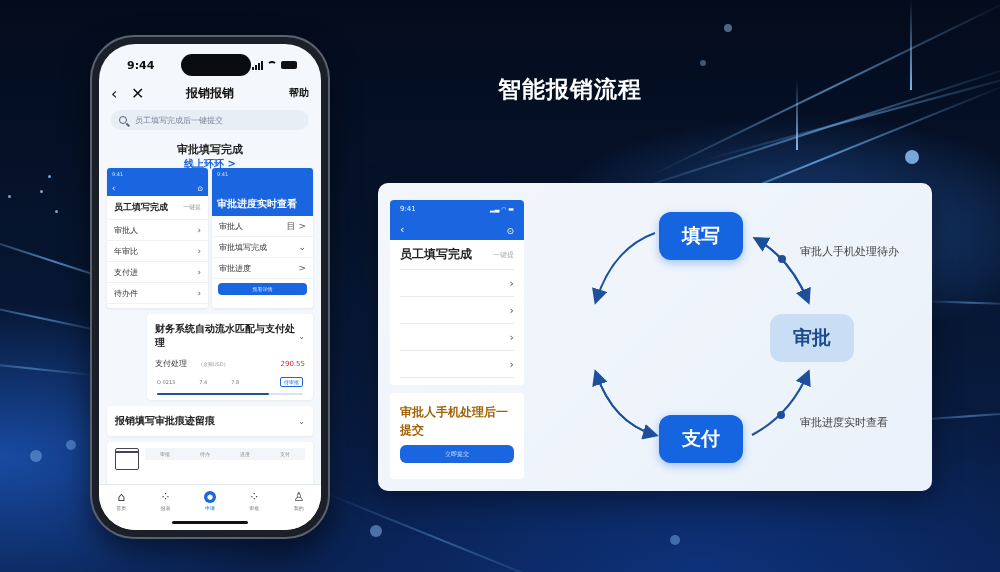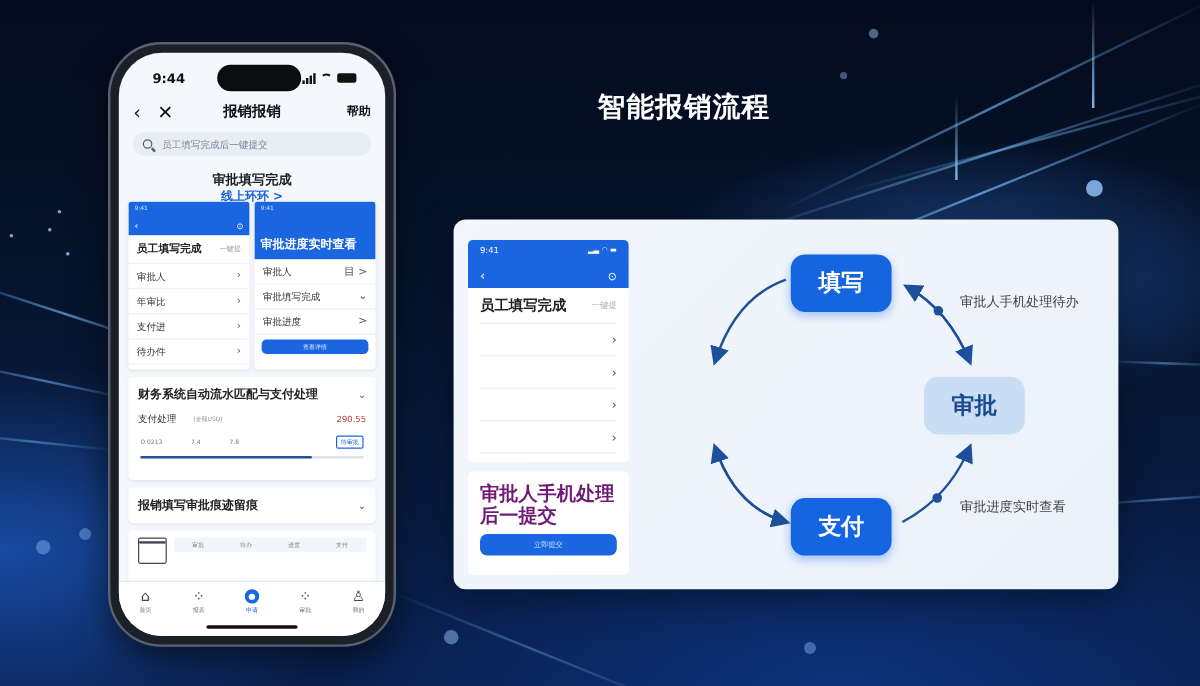--- a/index.html
+++ b/index.html
@@ -100,21 +100,21 @@
   .mini-row .chev { color: #555; font-size: 9px; }
   .mini-btn {
     margin: 4px 6px; height: 12px; border-radius: 4px; background: #1a66e0;
     color: #cfe0ff; font-size: 5px; display: flex; align-items: center; justify-content: center;
   }
 
   .panel {
     position: absolute; left: 8px; right: 8px; background: #fff; border-radius: 4px;
     box-shadow: 0 1px 3px rgba(0,0,0,0.06);
   }
-  .panel1 { top: 270px; height: 86px; }
+  .panel1 { top: 270px; height: 86px; margin-left: 40px; }
   .panel2 { top: 362px; height: 30px; }
   .panel3 { top: 398px; height: 60px; }
   .p-title { display: flex; justify-content: space-between; align-items: center; padding: 8px 8px 0; font-size: 10px; font-weight: bold; color: #222; }
   .p-title .chev { color: #666; font-size: 8px; font-weight: normal; }
   .p-row { display: flex; align-items: center; padding: 8px 8px 0; font-size: 8px; color: #333; }
   .p-row .mid { flex: 1; margin-left: 14px; font-size: 5px; color: #999; }
   .p-row .amt { color: #c2343a; font-size: 7px; }
   .p-row .amt.dark { color: #444; }
   .steps { display: flex; align-items: center; padding: 8px 10px 0; font-size: 5px; color: #777; gap: 24px; }
   .steps .tag { margin-left: auto; border: 1px solid #1a66e0; color: #1a66e0; border-radius: 2px; padding: 1px 3px; font-size: 5px; }
@@ -151,21 +151,21 @@
   .c-hd .sbi { position: absolute; right: 10px; top: 5px; font-size: 6px; }
   .c-hd .b { position: absolute; left: 10px; bottom: 4px; font-size: 11px; }
   .c-hd .g { position: absolute; right: 10px; bottom: 4px; font-size: 9px; }
   .c-row { height: 27px; border-bottom: 1px solid #e8ecf2; margin: 0 10px; display: flex; justify-content: flex-end; align-items: center; color: #555; font-size: 11px; }
   .c-row.first { justify-content: space-between; font-size: 12px; font-weight: bold; color: #222; height: 30px; }
   .c-row.first .sub { font-size: 7px; color: #aaa; font-weight: normal; }
   .c-bottom {
     position: absolute; left: 12px; top: 210px; width: 134px; height: 86px;
     background: #fff; border-radius: 4px; padding: 10px;
   }
-  .c-bottom .txt { font-size: 16px; font-weight: bold; color: #701a75; line-height: 18px; }
+  .c-bottom .txt { font-size: 12px; font-weight: bold; color: #a16207; line-height: 18px; }
   .c-bottom .btn {
     margin-top: 6px; height: 18px; background: #1a66e0; border-radius: 6px;
     color: #cfe0ff; font-size: 6px; display: flex; align-items: center; justify-content: center; cursor: pointer;
   }
 
   .node {
     position: absolute; width: 84px; height: 48px; border-radius: 12px;
     display: flex; align-items: center; justify-content: center;
     font-size: 19px; font-weight: bold;
   }

